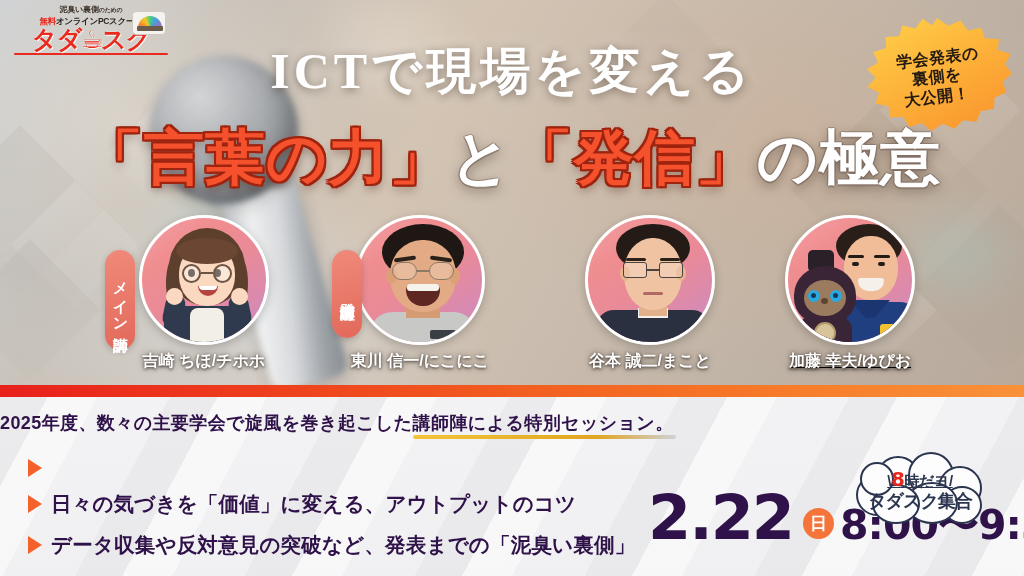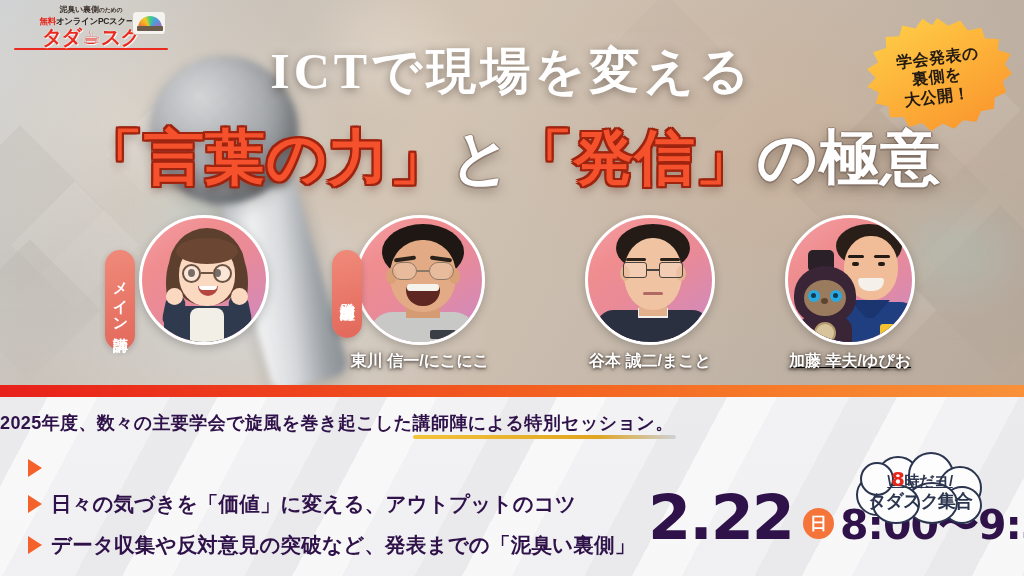--- a/index.html
+++ b/index.html
@@ -52,21 +52,21 @@
     background:linear-gradient(100deg,#8d9399,#e3e6e8 40%,#8d9399); transform:rotate(-16deg);
   }
 
   
   .logo { position:absolute; left:14px; top:6px; width:154px; z-index:30; text-align:center; }
   .logo-l1 { font-size:8px; font-weight:bold; color:#3a2f28; letter-spacing:-.2px; line-height:1.1; white-space:nowrap; }
   .logo-l1 .tiny { font-size:6px; }
   .logo-l2 { font-size:8.5px; font-weight:bold; color:#2b2420; letter-spacing:-.3px; line-height:1.2; white-space:nowrap; margin-top:1px; }
   .logo-l2 .red { color:#e8261b; }
   .logo-main {
-    font-size:20px; font-weight:bold; color:#ea2a1f; line-height:1;
+    font-size:25px; font-weight:bold; color:#ea2a1f; line-height:1;
     letter-spacing:-1px; margin-top:1px; white-space:nowrap;
     text-shadow:0 0 2px rgba(255,255,255,.9), 1px 1px 0 rgba(255,255,255,.8);
     font-family:"DejaVu Sans", sans-serif;
   }
   .logo-underline { height:2px; background:#ea2a1f; margin-top:1px; border-radius:1px; }
   .logo-cup { display:inline-block; width:20px; text-align:center; }
   .logo-badge {
     position:absolute; left:118px; top:5px; width:34px; height:24px; border-radius:4px;
     background:#f4f3ef; border:1px solid #cfcabf; overflow:hidden;
   }
@@ -360,20 +360,21 @@
             </div>
           <div class="a1-mouth"></div>
           <div class="a1-arm l"></div>
             <div class="a1-arm r"></div>
           <div class="a1-body"></div>
             <div class="a1-shirt"></div>
           <div class="a1-fist l"></div>
             <div class="a1-fist r"></div>
         </div>
       </div>
+      <div class="sp-name">吉崎 ちほ/チホホ</div>
     </div>
     <div class="sp-badge" style="left:105px;top:35px;height:100px;">メイン講師</div>
 
     <div class="sp" style="left:338px;">
       <div class="sp-photo">
         <div class="av">
           <div class="a2-body"></div>
             <div class="a2-neck"></div>
           <div class="hair a2-hair"></div>
           <div class="face a2-face"></div>

